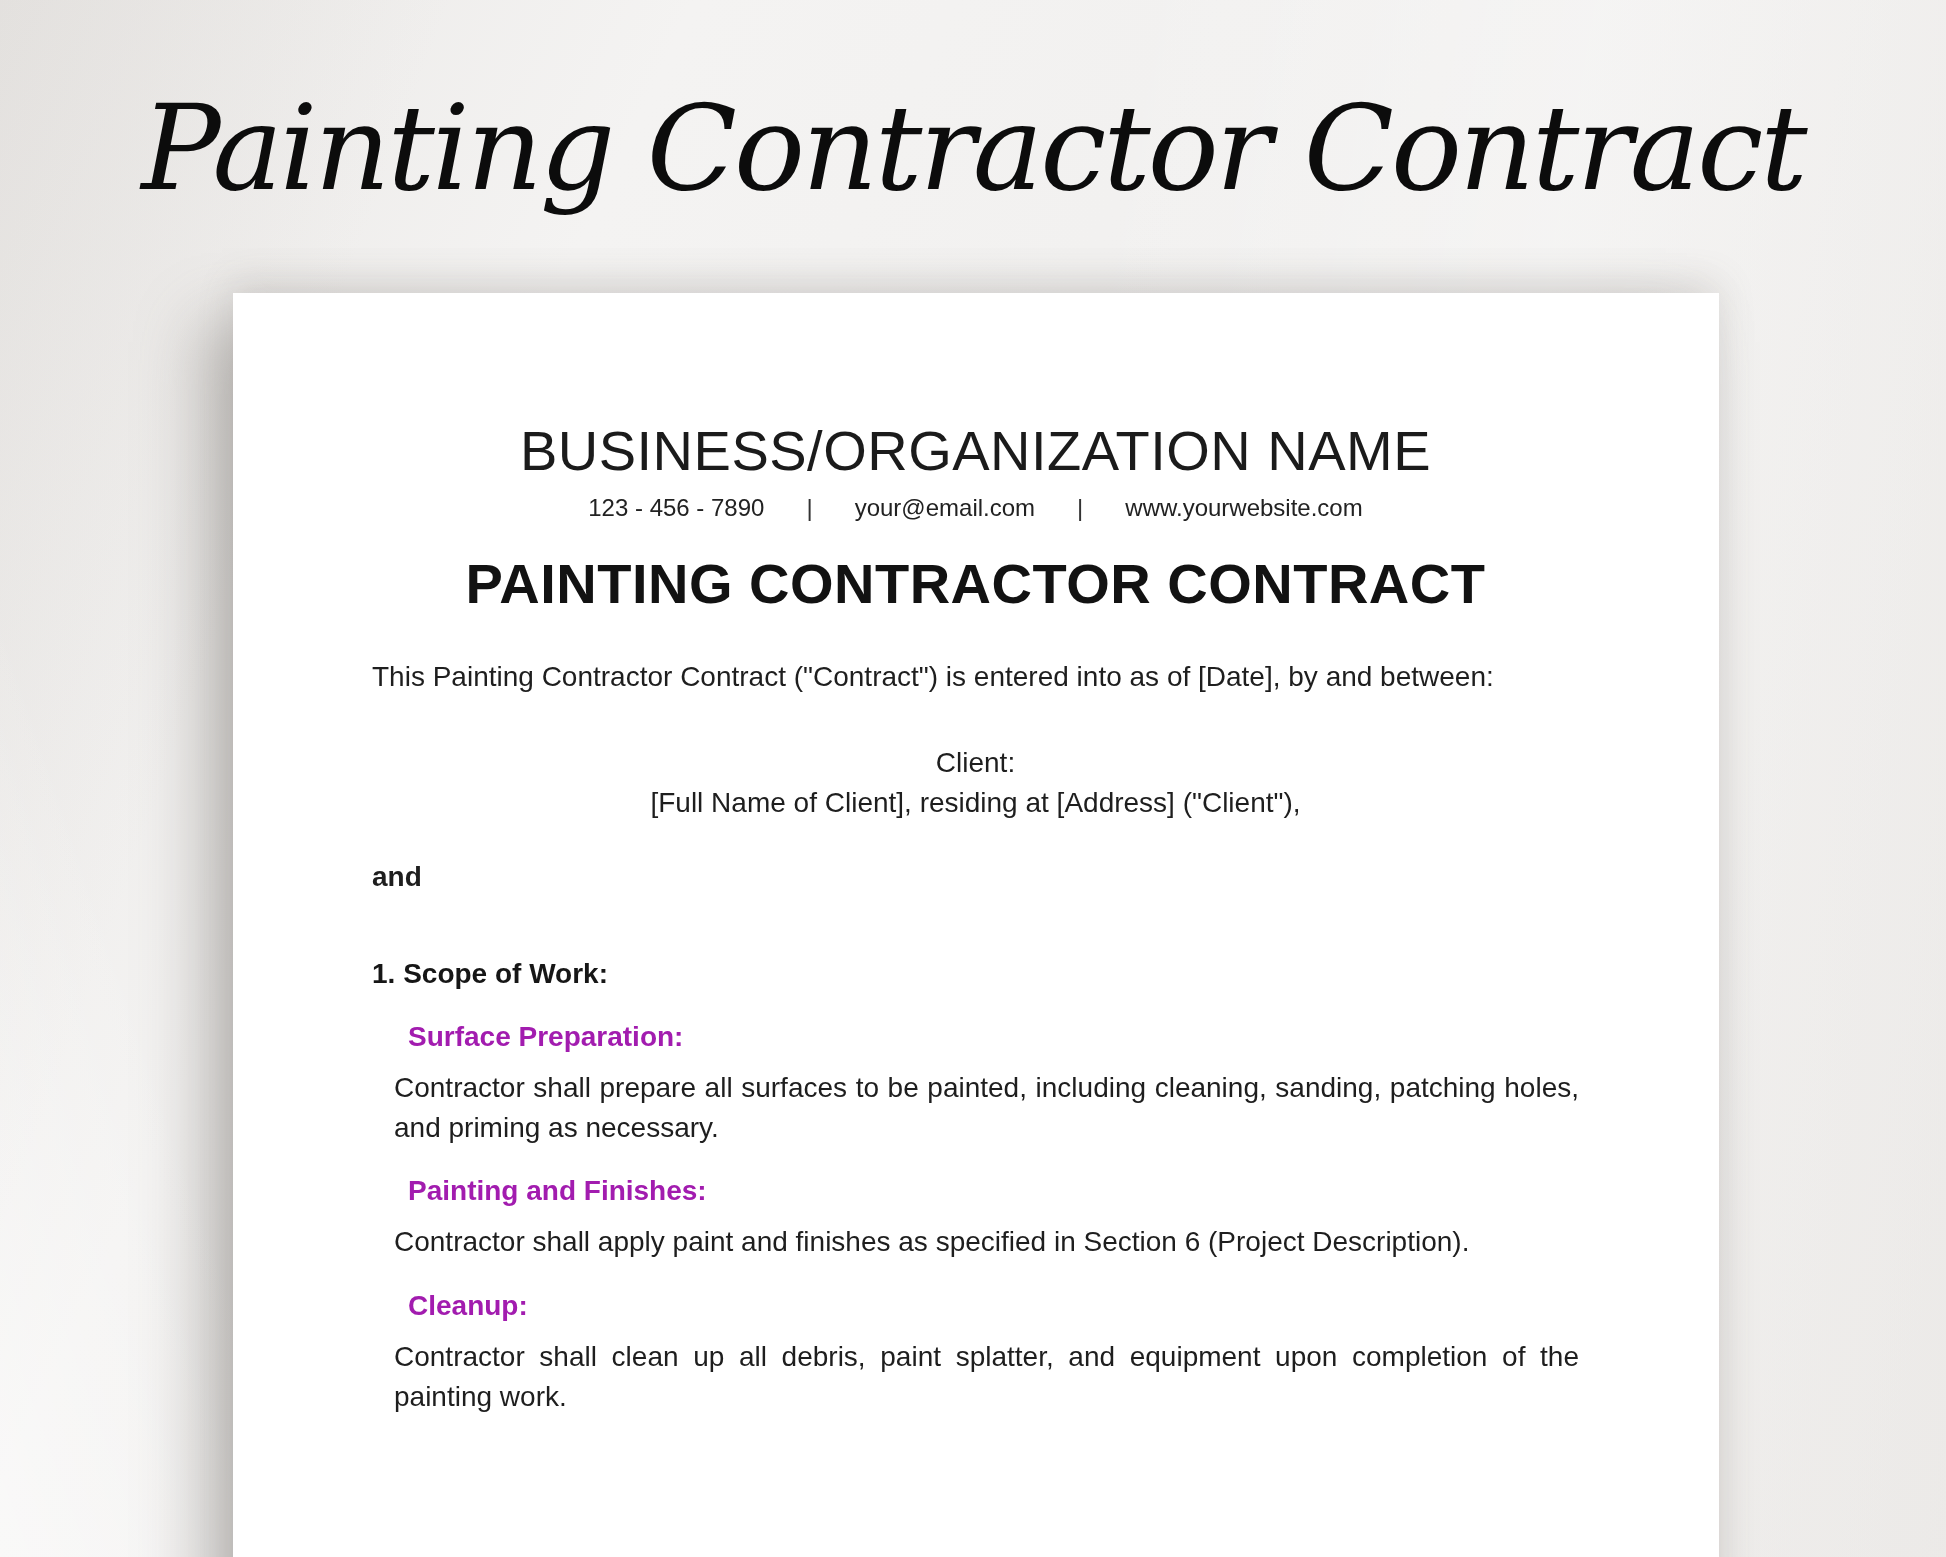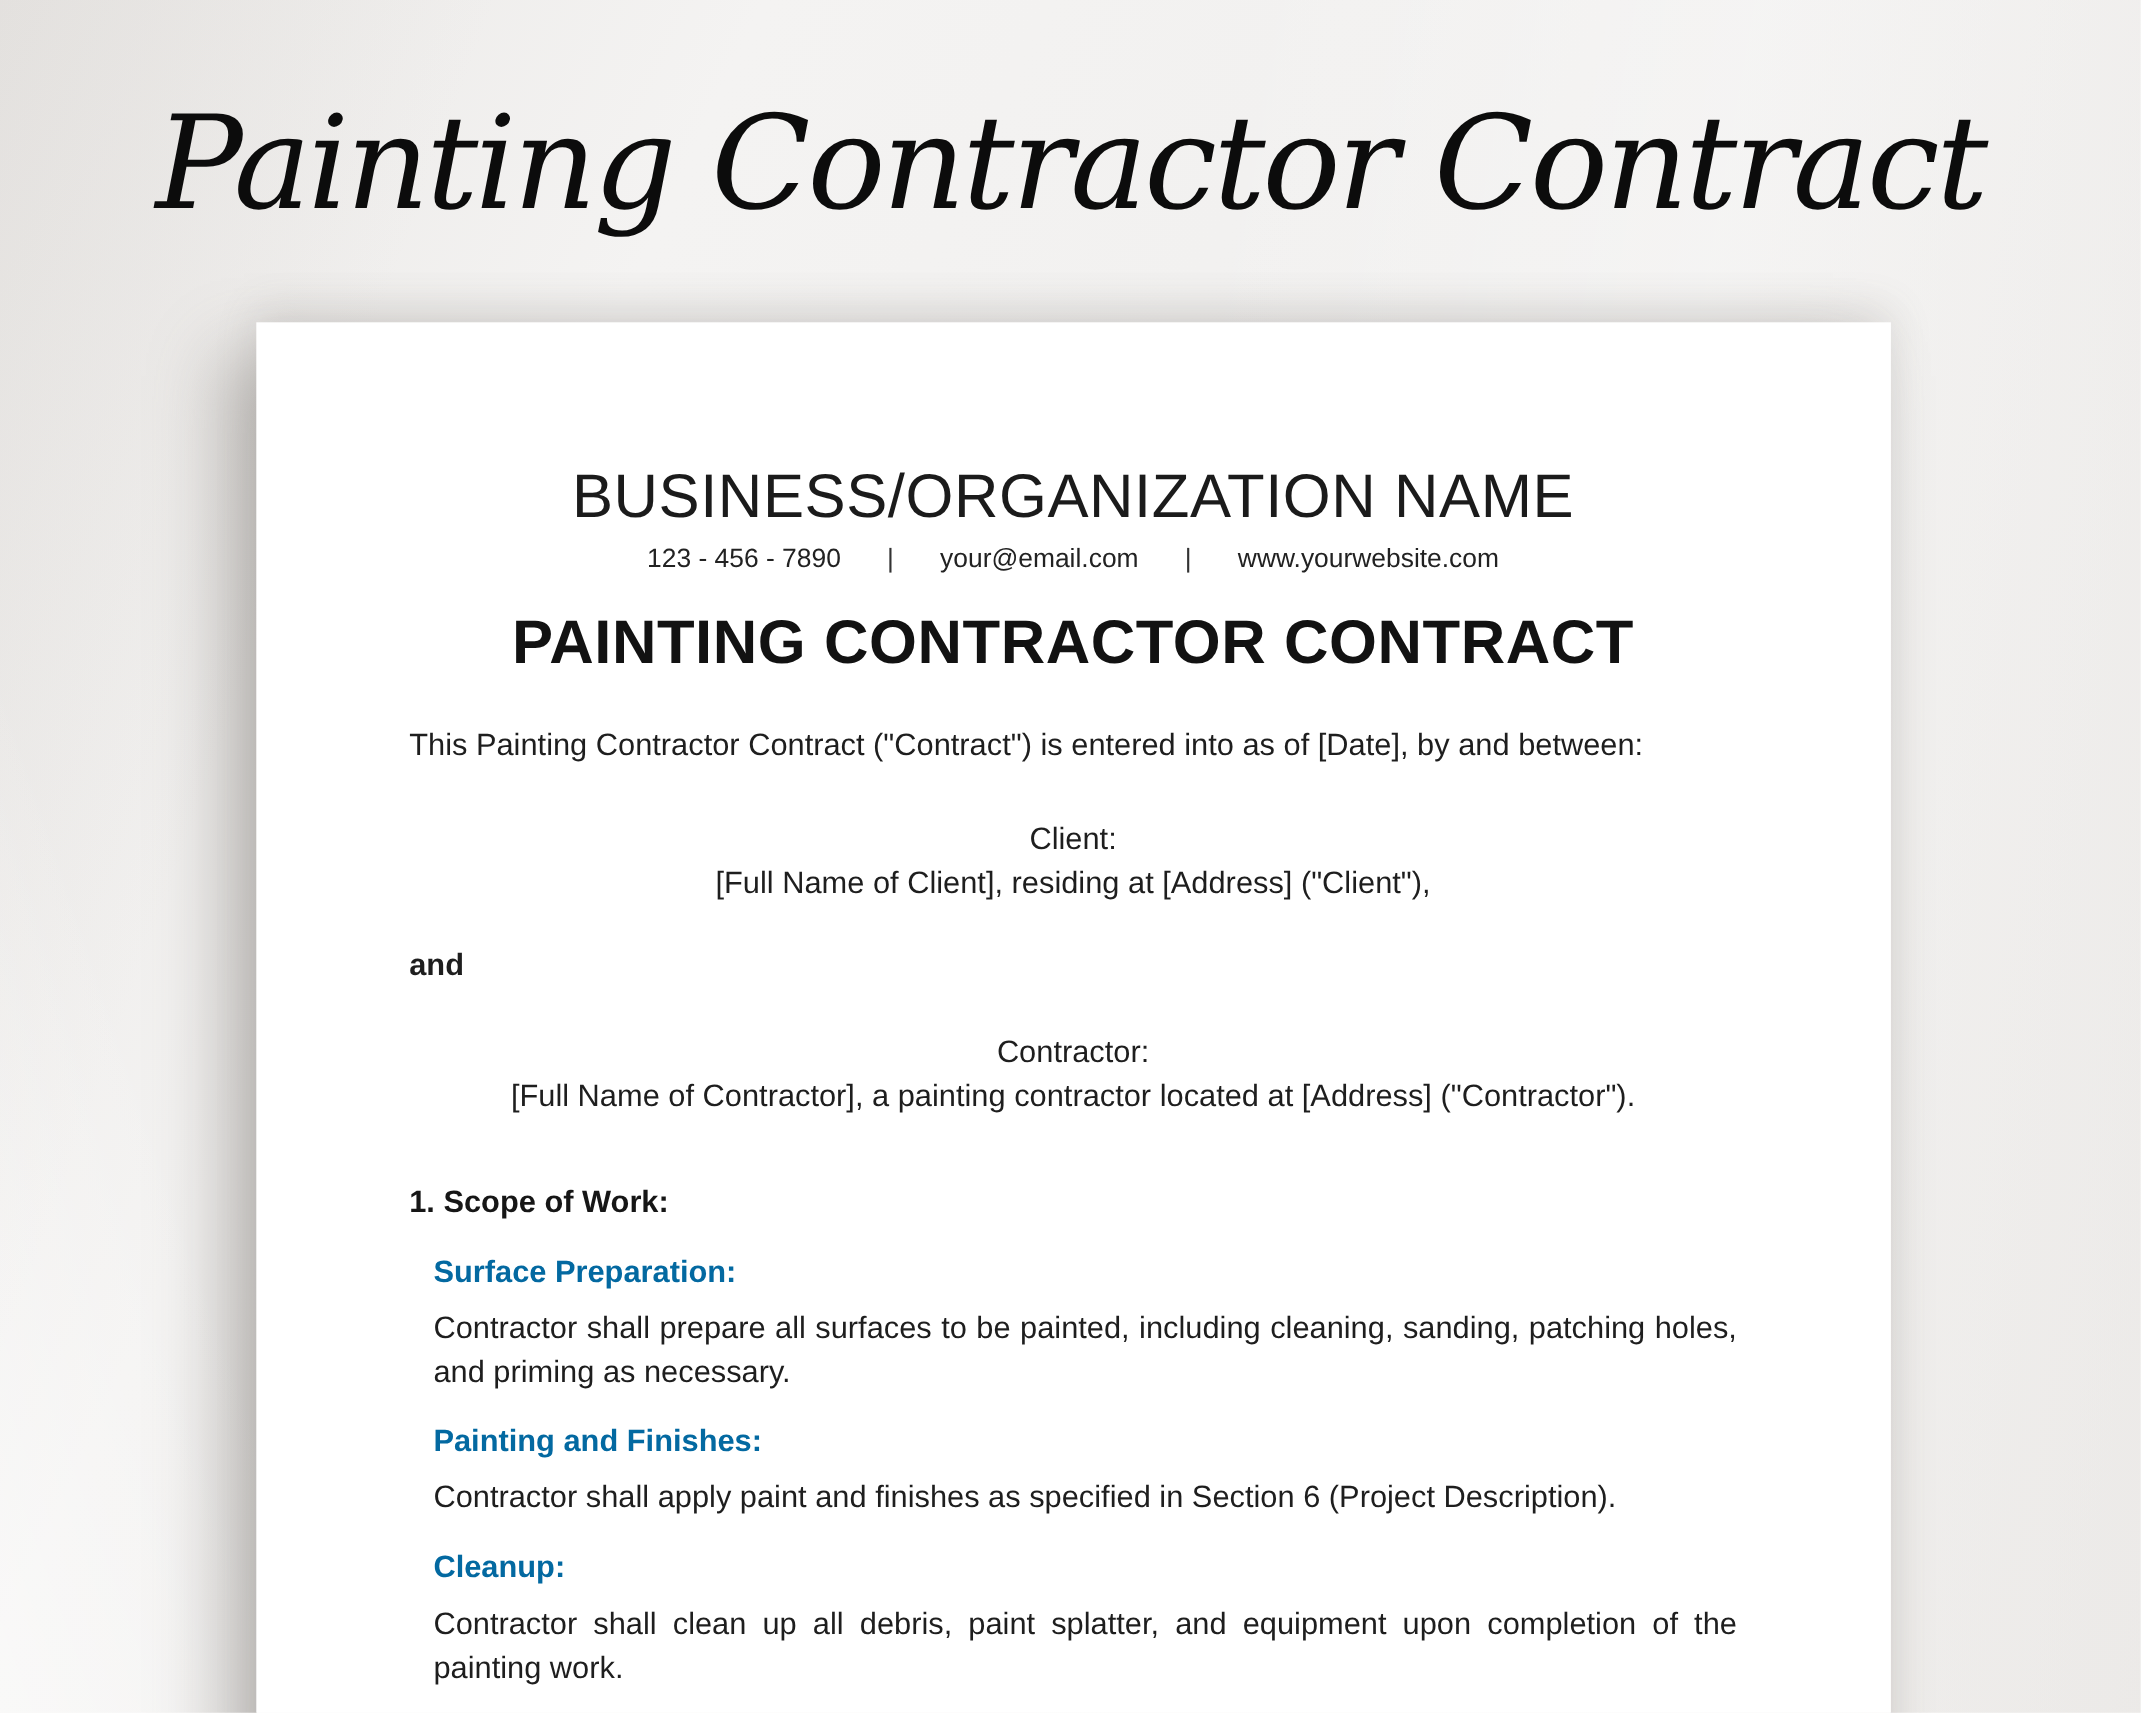--- a/index.html
+++ b/index.html
@@ -94,25 +94,25 @@
   .line { display: block; text-align: center; }
 
   .section-heading {
     margin: 57px 0 0 0;
     font-size: 28px;
     line-height: 40px;
     font-weight: bold;
     color: #161616;
   }
   .subheading {
-    margin: 23px 0 0 22px;
+    margin: 23px 0 0 36px;
     font-size: 28px;
     line-height: 40px;
     font-weight: bold;
-    color: #0369a1;
+    color: #a21caf;
   }
   .subheading.third { margin-top: 24px; }
   .para {
     margin: 11px 0 0 22px;
     text-align: justify;
   }
 </style>
 </head>
 <body>
 
@@ -135,24 +135,20 @@
 
   <p class="body-text intro">This Painting Contractor Contract ("Contract") is entered into as of [Date], by and between:</p>
 
   <p class="body-text party-client">
     <span class="line">Client:</span>
     <span class="line">[Full Name of Client], residing at [Address] ("Client"),</span>
   </p>
 
   <p class="body-text conjunction">and</p>
 
-  <p class="body-text party-contractor">
-    <span class="line">Contractor:</span>
-    <span class="line">[Full Name of Contractor], a painting contractor located at [Address] ("Contractor").</span>
-  </p>
 
   <h3 class="section-heading">1. Scope of Work:</h3>
 
   <h4 class="subheading">Surface Preparation:</h4>
   <p class="body-text para">Contractor shall prepare all surfaces to be painted, including cleaning, sanding, patching holes, and priming as necessary.</p>
 
   <h4 class="subheading">Painting and Finishes:</h4>
   <p class="body-text para">Contractor shall apply paint and finishes as specified in Section 6 (Project Description).</p>
 
   <h4 class="subheading third">Cleanup:</h4>

